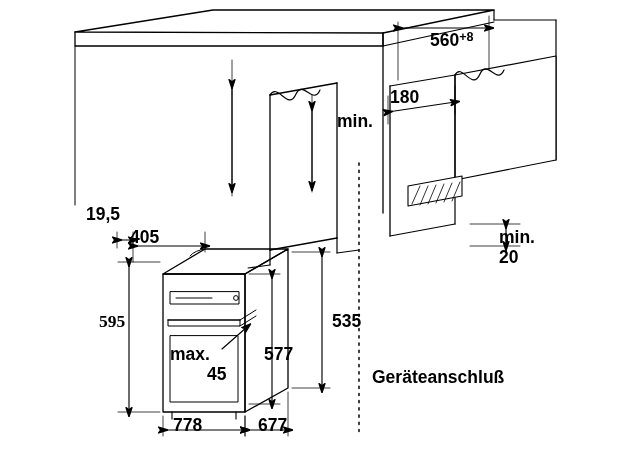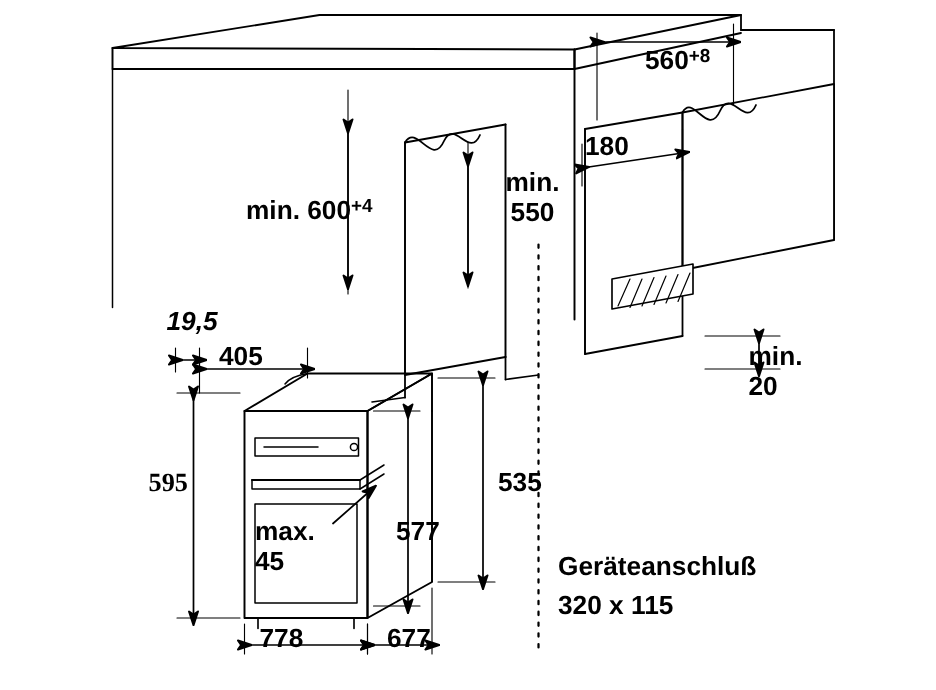--- a/index.html
+++ b/index.html
@@ -190,44 +190,41 @@
         </marker>
         <marker id="av" markerWidth="9" markerHeight="9" refX="4.4" refY="4.5" orient="auto">
           <path d="M8.6 4.5 L0.6 1.9 L2.4 4.5 L0.6 7.1 Z" fill="#000000"></path>
         </marker>
       </defs>
     </g>
   </svg>
 
   <div class="lbl sz18" style="left:430px; top:30px;"><span>560</span><span class="sup">+8</span></div>
 
-  <div class="lbl sz18" style="left:164px; top:130px;"><span>min. 600</span><span class="sup">+4</span></div>
 
   <div class="lbl sz18 center" style="left:322px; top:112px; width:66px;"><span>min.</span></div>
-  <div class="lbl sz18 center" style="left:322px; top:132px; width:66px;"><span>550</span></div>
 
   <div class="lbl sz18" style="left:390px; top:88px;"><span>180</span></div>
 
   <div class="lbl sz18" style="left:499px; top:228px;"><span>min.</span></div>
   <div class="lbl sz18" style="left:499px; top:248px;"><span>20</span></div>
 
-  <div class="lbl sz18" style="left:111px; top:205px;font-style:italic;"><span>19,5</span></div>
-
-  <div class="lbl sz18" style="left:146px; top:228px;"><span>405</span></div>
+  <div class="lbl sz18" style="left:86px; top:205px;"><span>19,5</span></div>
+
+  <div class="lbl sz18" style="left:130px; top:228px;"><span>405</span></div>
 
   <div class="lbl sz18" style="left:99px; top:312px;font-family:Liberation Serif, serif;"><span>595</span></div>
 
   <div class="lbl sz18" style="left:332px; top:312px;"><span>535</span></div>
 
   <div class="lbl sz18" style="left:264px; top:345px;"><span>577</span></div>
 
   <div class="lbl sz18" style="left:170px; top:345px;"><span>max.</span></div>
-  <div class="lbl sz18" style="left:170px; top:365px;"><span>45</span></div>
+  <div class="lbl sz18" style="left:170px; top:365px;padding-left:37px;"><span>45</span></div>
 
   <div class="lbl sz18" style="left:173px; top:416px;"><span>778</span></div>
 
   <div class="lbl sz18" style="left:258px; top:416px;"><span>677</span></div>
 
   <div class="lbl sz18" style="left:372px; top:368px;"><span>Geräteanschluß</span></div>
-  <div class="lbl sz18" style="left:372px; top:394px;"><span>320 x 115</span></div>
 
 
 </div>
 
 </body></html>

